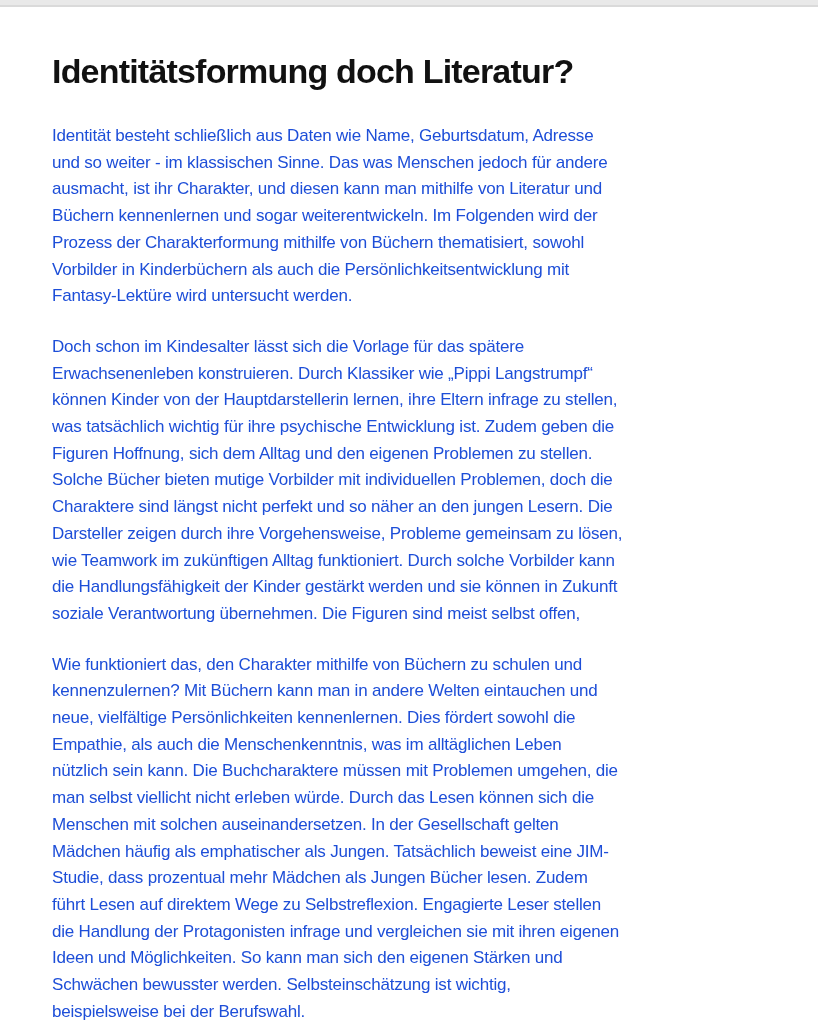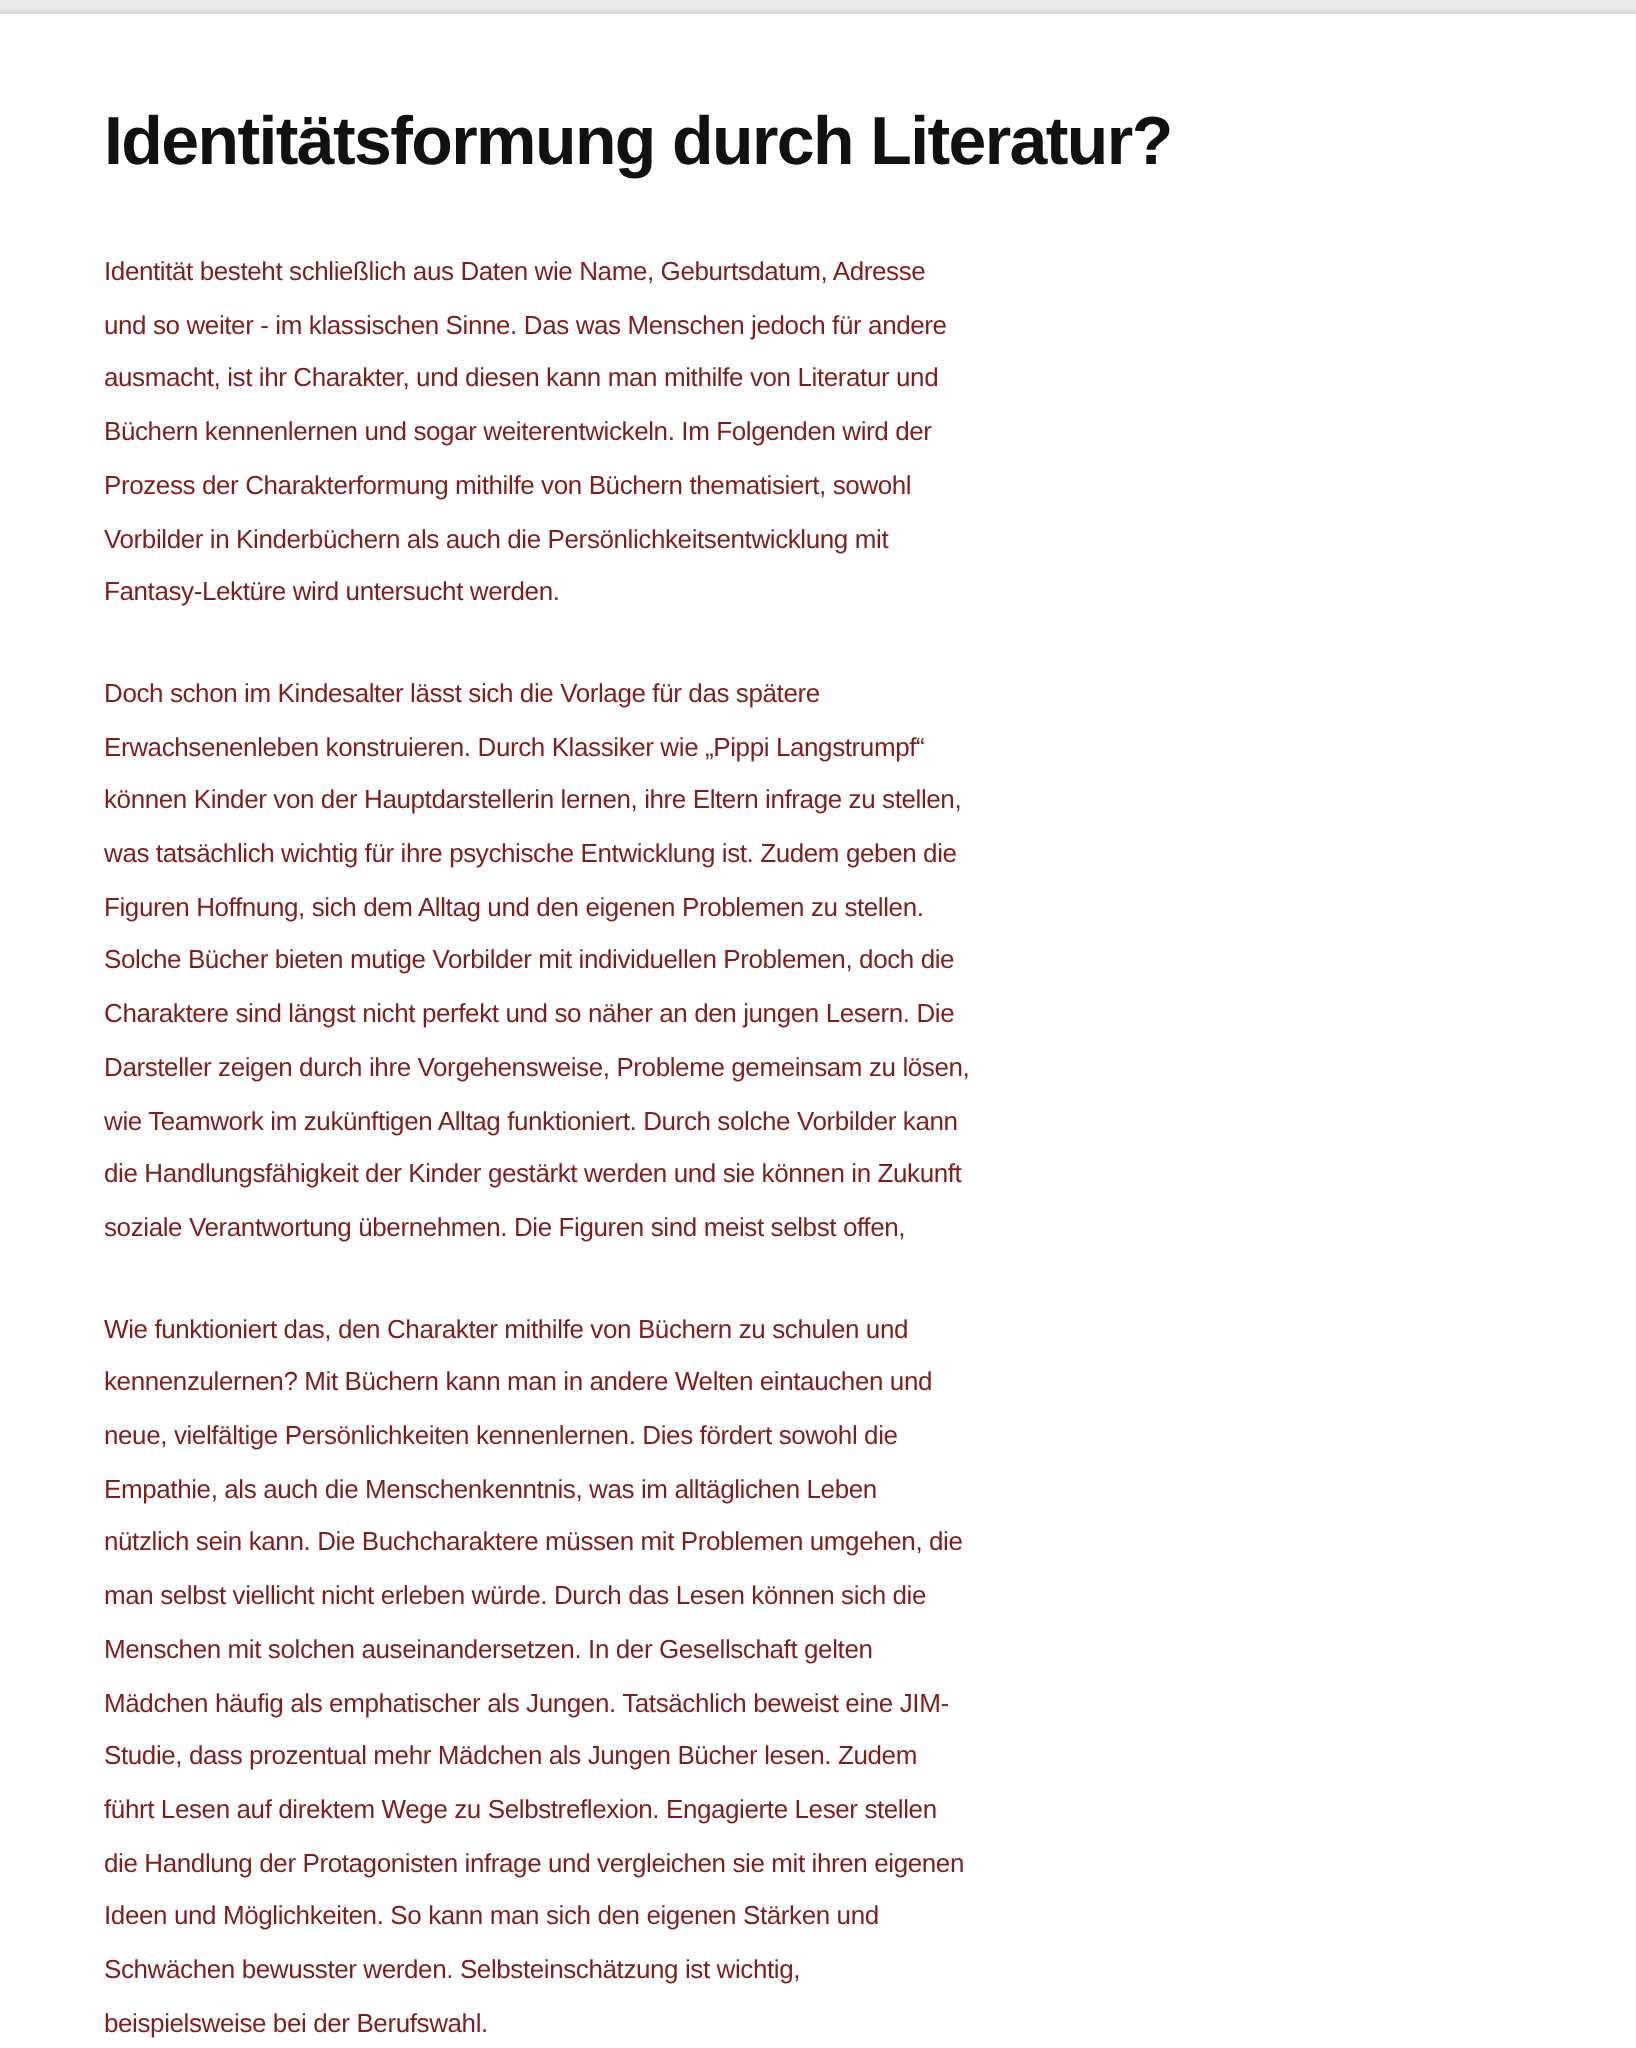--- a/index.html
+++ b/index.html
@@ -26,37 +26,37 @@
   .page-title {
     margin: 44px 0 0 0;
     font-size: 34px;
     line-height: 40px;
     font-weight: bold;
     letter-spacing: -0.8px;
     color: #111111;
   }
   .para {
     margin: 24px 0 0 0;
-    font-size: 13px;
+    font-size: 17px;
     line-height: 26.7px;
     letter-spacing: -0.2px;
     white-space: pre-line;
-    color: #7f1d1d;
+    color: #1d4ed8;
   }
   .para.first {
     margin-top: 32px;
   }
 </style>
 </head>
 <body>
 
 <div class="top-bar"></div>
 
 <div class="doc">
-  <h1 class="page-title">Identitätsformung durch Literatur?</h1>
+  <h1 class="page-title">Identitätsformung doch Literatur?</h1>
 
   <p class="para first">Identität besteht schließlich aus Daten wie Name, Geburtsdatum, Adresse
 und so weiter - im klassischen Sinne. Das was Menschen jedoch für andere
 ausmacht, ist ihr Charakter, und diesen kann man mithilfe von Literatur und
 Büchern kennenlernen und sogar weiterentwickeln. Im Folgenden wird der
 Prozess der Charakterformung mithilfe von Büchern thematisiert, sowohl
 Vorbilder in Kinderbüchern als auch die Persönlichkeitsentwicklung mit
 Fantasy-Lektüre wird untersucht werden.</p>
 
   <p class="para">Doch schon im Kindesalter lässt sich die Vorlage für das spätere

